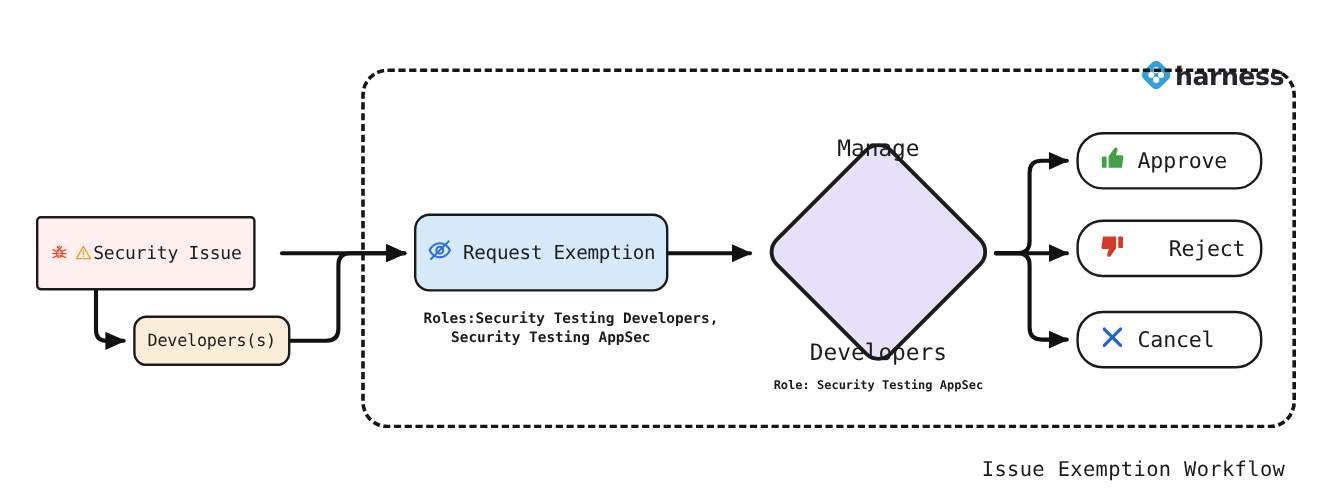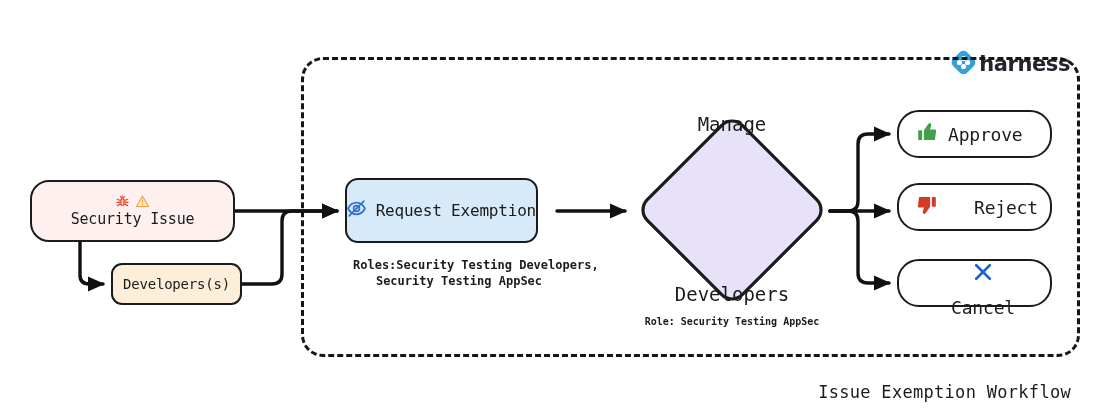--- a/index.html
+++ b/index.html
@@ -39,26 +39,25 @@
     font-family: "DejaVu Sans Mono", "Liberation Mono", monospace;
     font-size: 15px;
     letter-spacing: -0.2px;
     white-space: nowrap;
   }
 
   
   #security-issue {
     left: 30px;
     top: 180px;
-    width: 205px;
+    width: 183px;
     height: 62px;
     background: #fdf0ef;
-    flex-direction: column;
     gap: 1px;
-    border-radius: 19px;
+    border-radius: 4px;
   }
   #security-issue .icons {
     display: flex;
     align-items: center;
     gap: 5px;
     line-height: 1;
     height: 15px;
     margin-top: 1px;
   }
   #security-issue .label {
@@ -74,26 +73,25 @@
     height: 42px;
     background: #fdeed9;
     font-size: 14px;
     border-radius: 11px;
   }
 
   
   #request-exemption {
     left: 345px;
     top: 178px;
-    width: 193px;
+    width: 212px;
     height: 65px;
     background: #d7eaf9;
     gap: 9px;
     border-radius: 13px;
-    justify-content: flex-end;
   }
   #request-exemption .label { font-size: 16px; }
 
   
   #manage-exemption-wrap {
     position: absolute;
     left: 634px;
     top: 112px;
     width: 196px;
     height: 196px;
@@ -127,21 +125,21 @@
     height: 48px;
     background: #ffffff;
     gap: 10px;
     justify-content: flex-start;
     padding-left: 17px;
     border-radius: 22px;
     font-size: 18px;
   }
   #outcome-approve { top: 110px; }
   #outcome-reject  { top: 183px; gap: 36px; }
-  #outcome-cancel  { top: 259px; flex-direction: column; }
+  #outcome-cancel  { top: 259px; }
 
   
   .caption {
     position: absolute;
     font-family: "DejaVu Sans Mono", "Liberation Mono", monospace;
     font-weight: bold;
     color: #1b1b1b;
     text-align: center;
     white-space: pre;
     line-height: 1.35;

